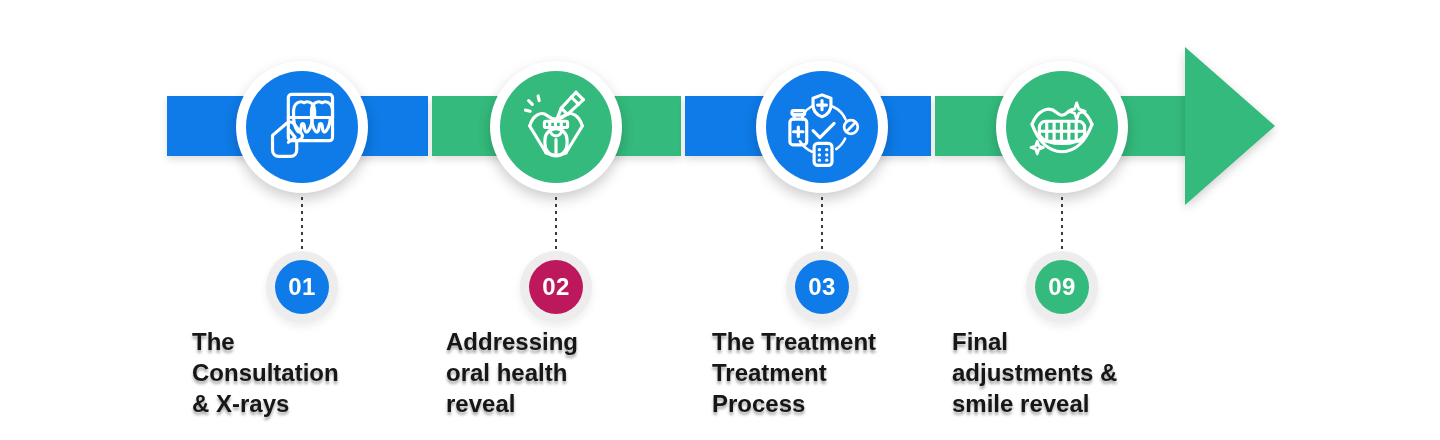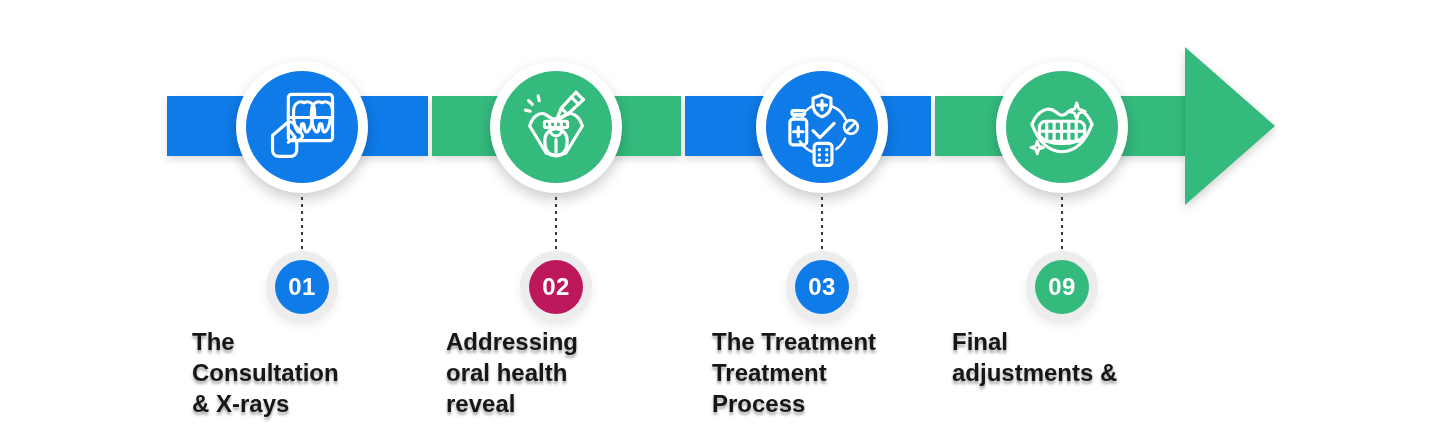--- a/index.html
+++ b/index.html
@@ -266,16 +266,17 @@
         </svg>
       </div>
     </div>
     <div class="connector"></div>
     <div class="badge-outer">
       <div class="badge-inner" style="background-color: rgb(52, 186, 125);">09</div>
     </div>
     <div class="label">
       <div>Final</div>
       <div>adjustments &amp;</div>
+      <div>smile reveal</div>
     </div>
   </div>
 
 </div>
 
 </body></html>

